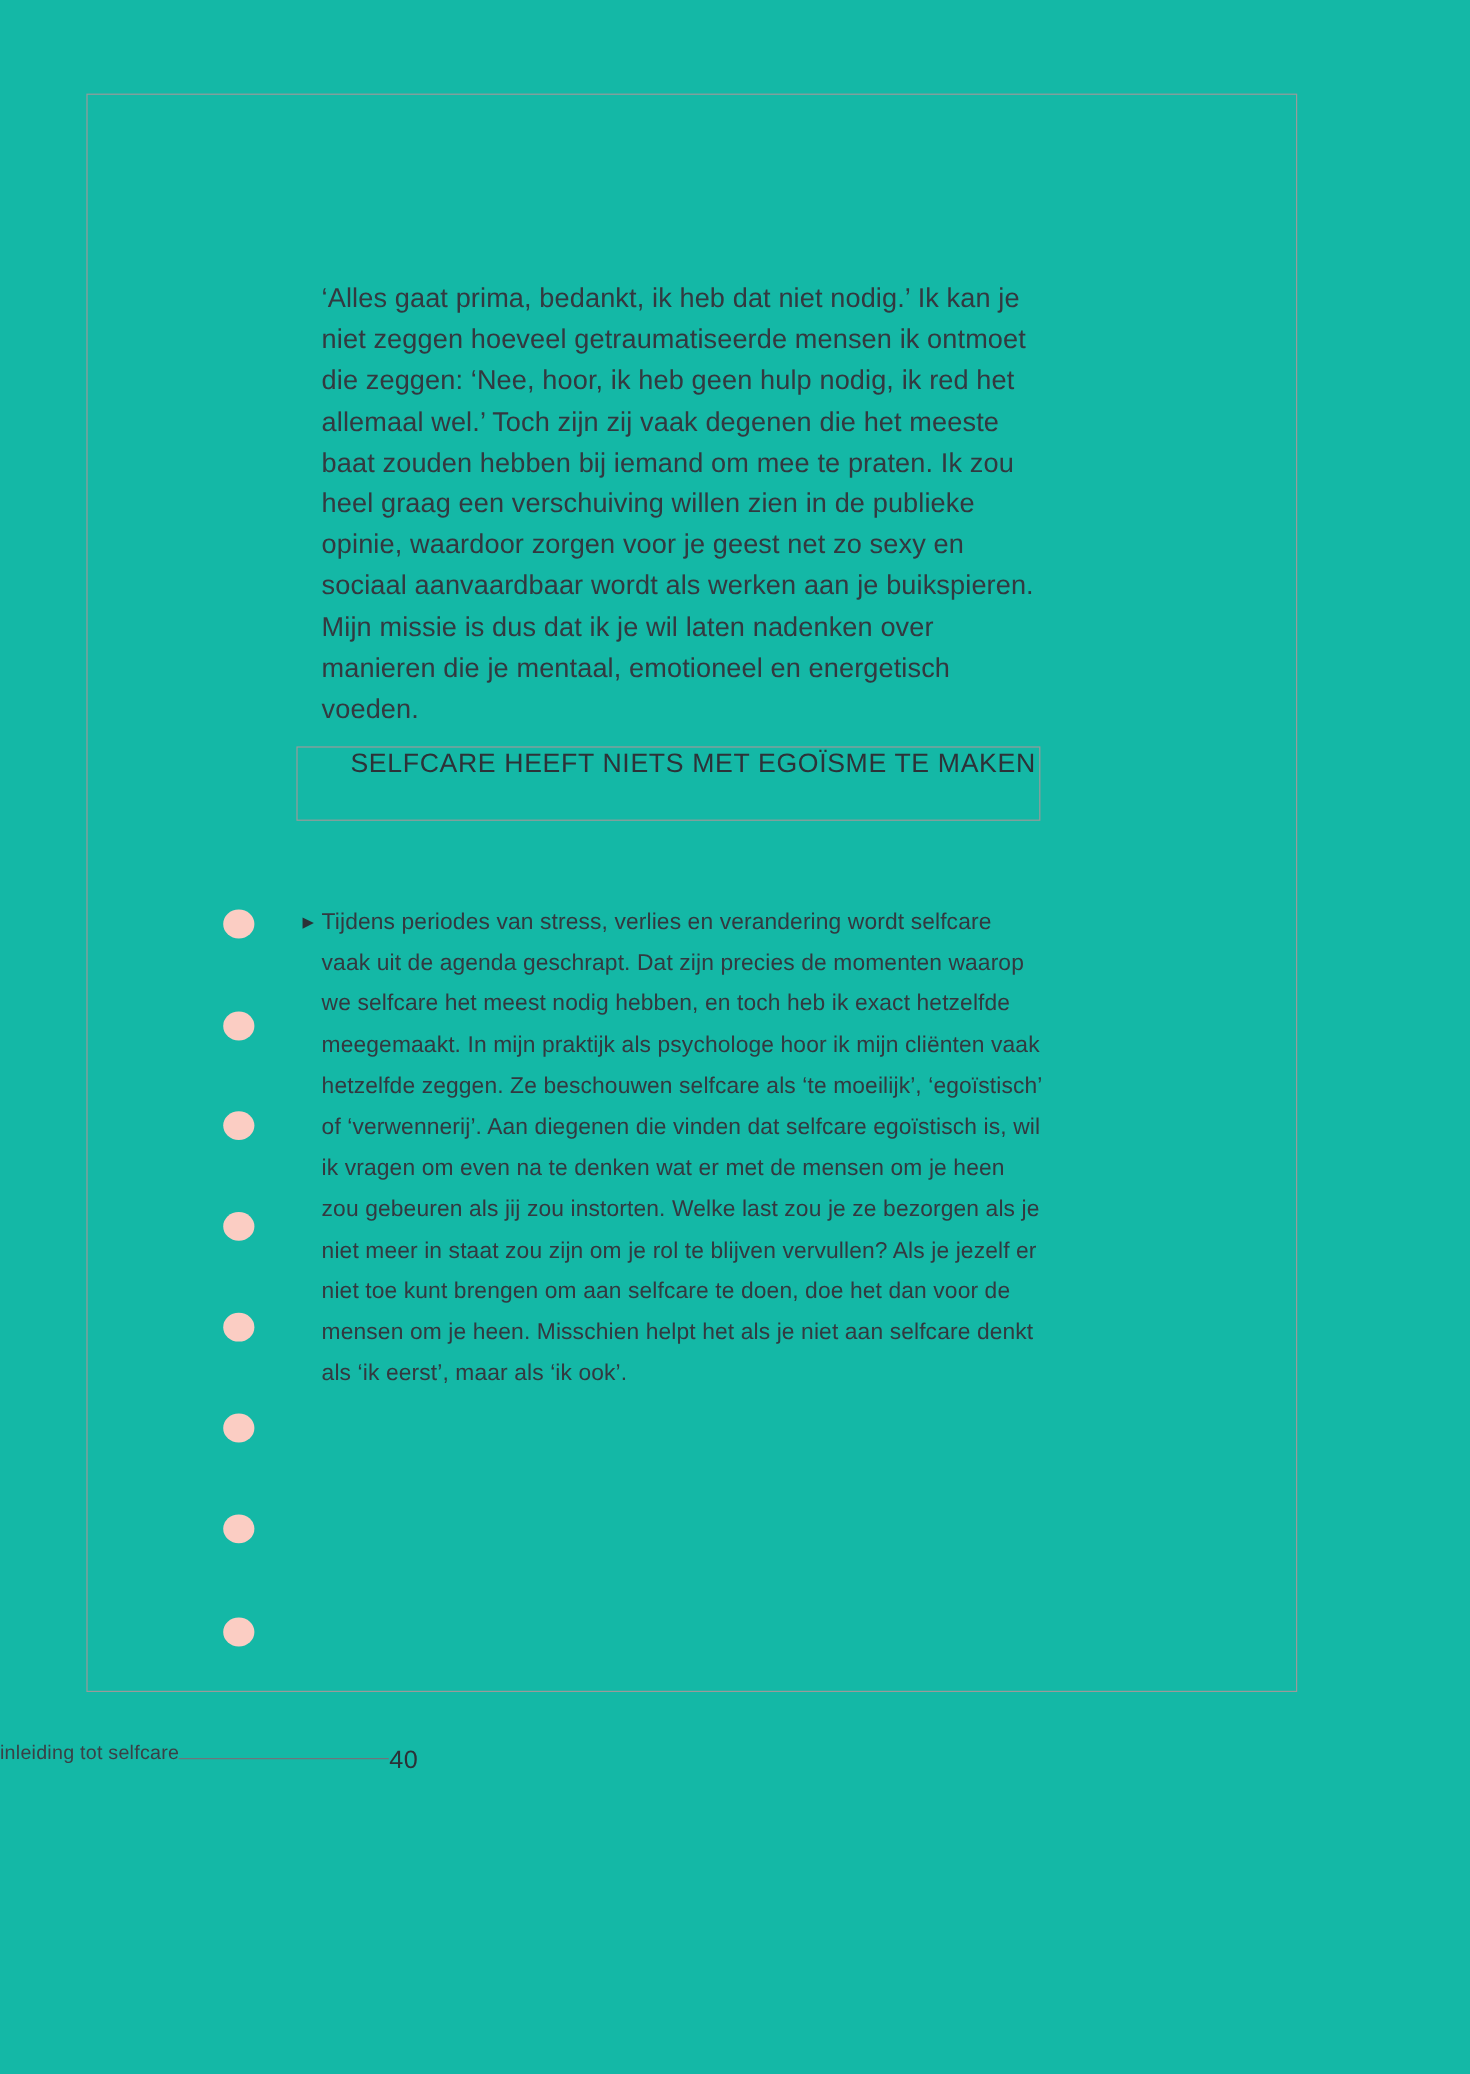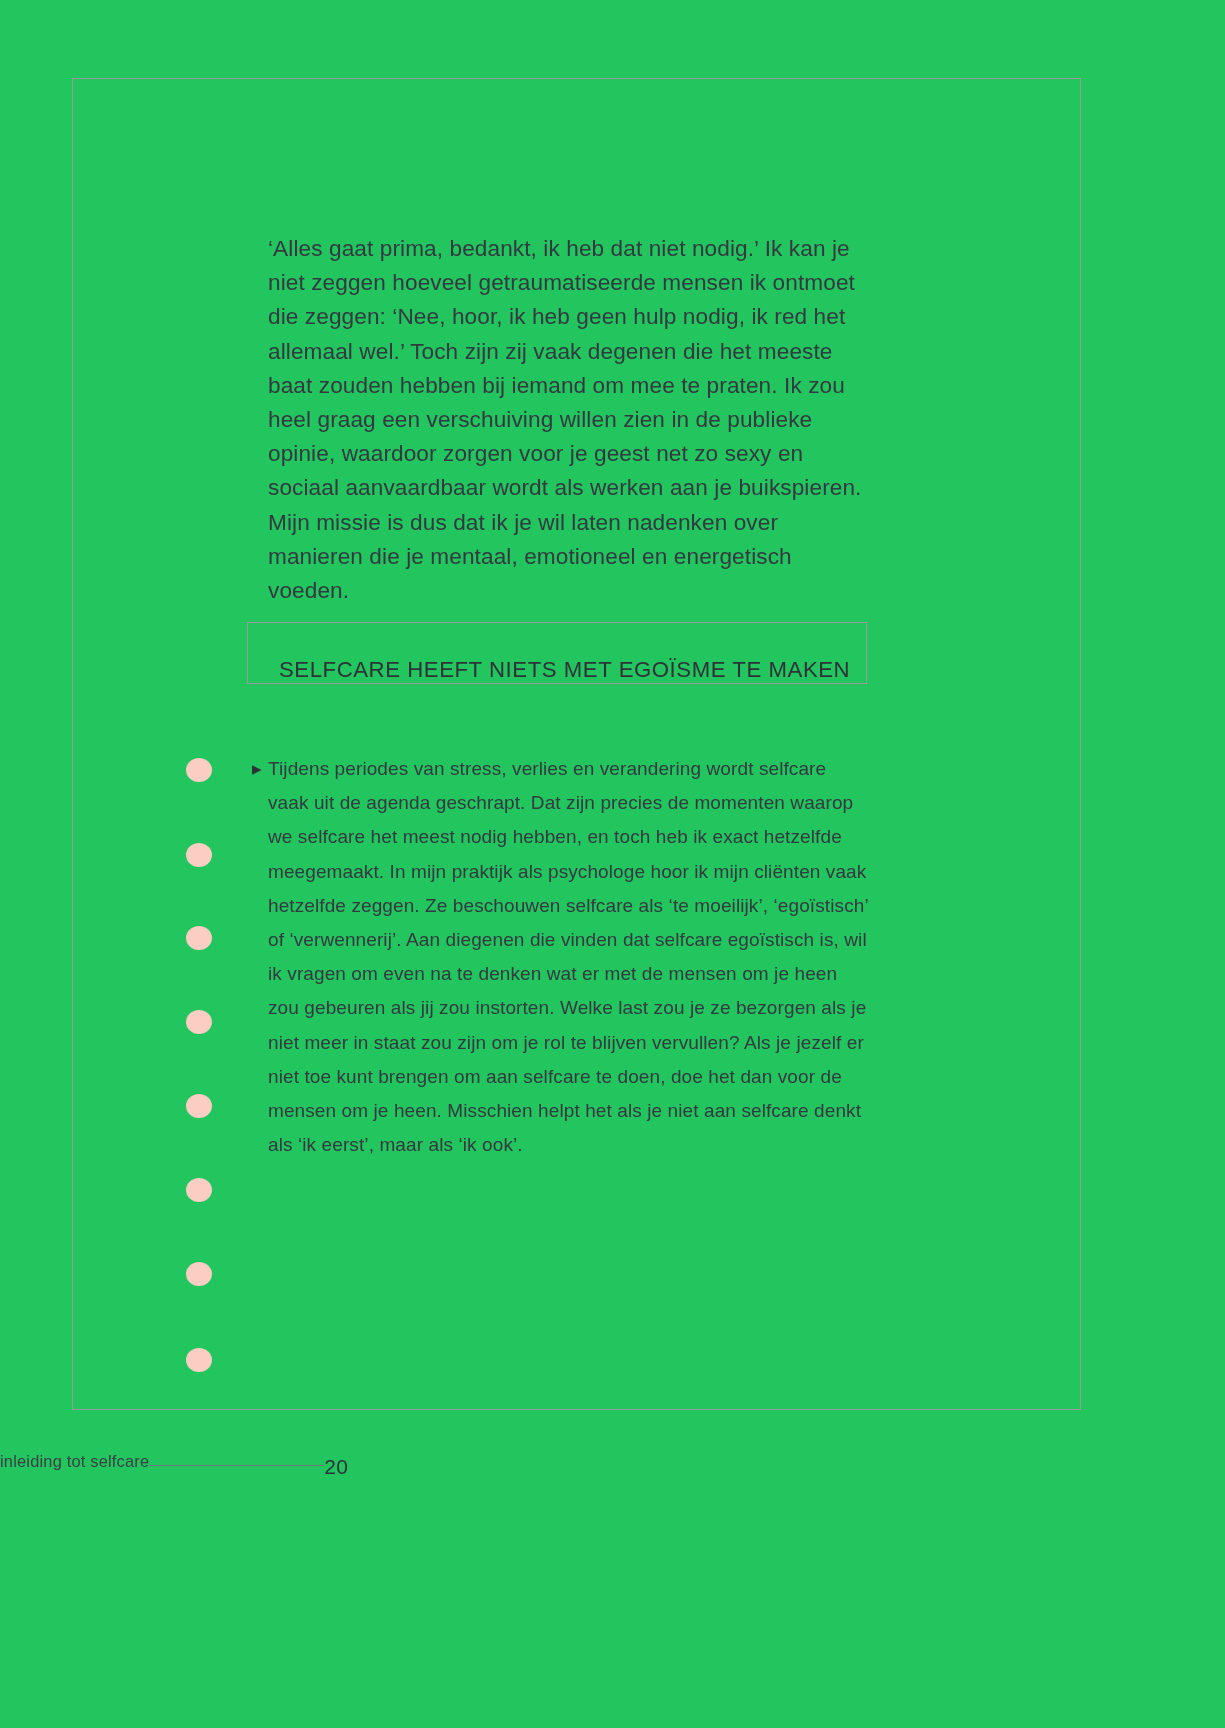--- a/index.html
+++ b/index.html
@@ -11,21 +11,21 @@
     width: 1225px;
     height: 1728px;
     font-family: "Liberation Sans", sans-serif;
     -webkit-font-smoothing: antialiased;
   }
 
   .page {
     position: relative;
     width: 1225px;
     height: 1728px;
-    background: #22c55e;
+    background: #14b8a6;
     overflow: hidden;
   }
 
   
   .page-frame {
     position: absolute;
     left: 72px;
     top: 78px;
     width: 1009px;
     height: 1332px;
@@ -71,22 +71,22 @@
   
   .heading-box {
     position: absolute;
     left: 247px;
     top: 622px;
     width: 620px;
     height: 62px;
     border: 1.6px solid #9a9a9a;
     box-sizing: border-box;
     display: flex;
-    align-items: flex-end;
-    padding-left: 31px;
+    align-items: flex-start;
+    padding-left: 44px;
   }
   .heading-box-title {
     font-size: 22.2px;
     letter-spacing: 0.55px;
     color: #2d3238;
     font-weight: 400;
     white-space: nowrap;
   }
 
   
@@ -171,16 +171,16 @@
   </div>
 
   <div class="bullet-block">
     <span class="bullet-marker">▸</span>
     <p class="bullet-text">Tijdens periodes van stress, verlies en verandering wordt selfcare vaak uit de agenda geschrapt. Dat zijn precies de momenten waarop we selfcare het meest nodig hebben, en toch heb ik exact hetzelfde meegemaakt. In mijn praktijk als psychologe hoor ik mijn cliënten vaak hetzelfde zeggen. Ze beschouwen selfcare als ‘te moeilijk’, ‘egoïstisch’ of ‘verwennerij’. Aan diegenen die vinden dat selfcare egoïstisch is, wil ik vragen om even na te denken wat er met de mensen om je heen zou gebeuren als jij zou instorten. Welke last zou je ze bezorgen als je niet meer in staat zou zijn om je rol te blijven vervullen? Als je jezelf er niet toe kunt brengen om aan selfcare te doen, doe het dan voor de mensen om je heen. Misschien helpt het als je niet aan selfcare denkt als ‘ik eerst’, maar als ‘ik ook’.</p>
   </div>
 
   <div class="footer">
     <div class="footer-caption">inleiding tot selfcare</div>
     <div class="footer-rule"></div>
-    <div class="footer-page-number">20</div>
+    <div class="footer-page-number">40</div>
   </div>
 
 </div>
 
 </body></html>

